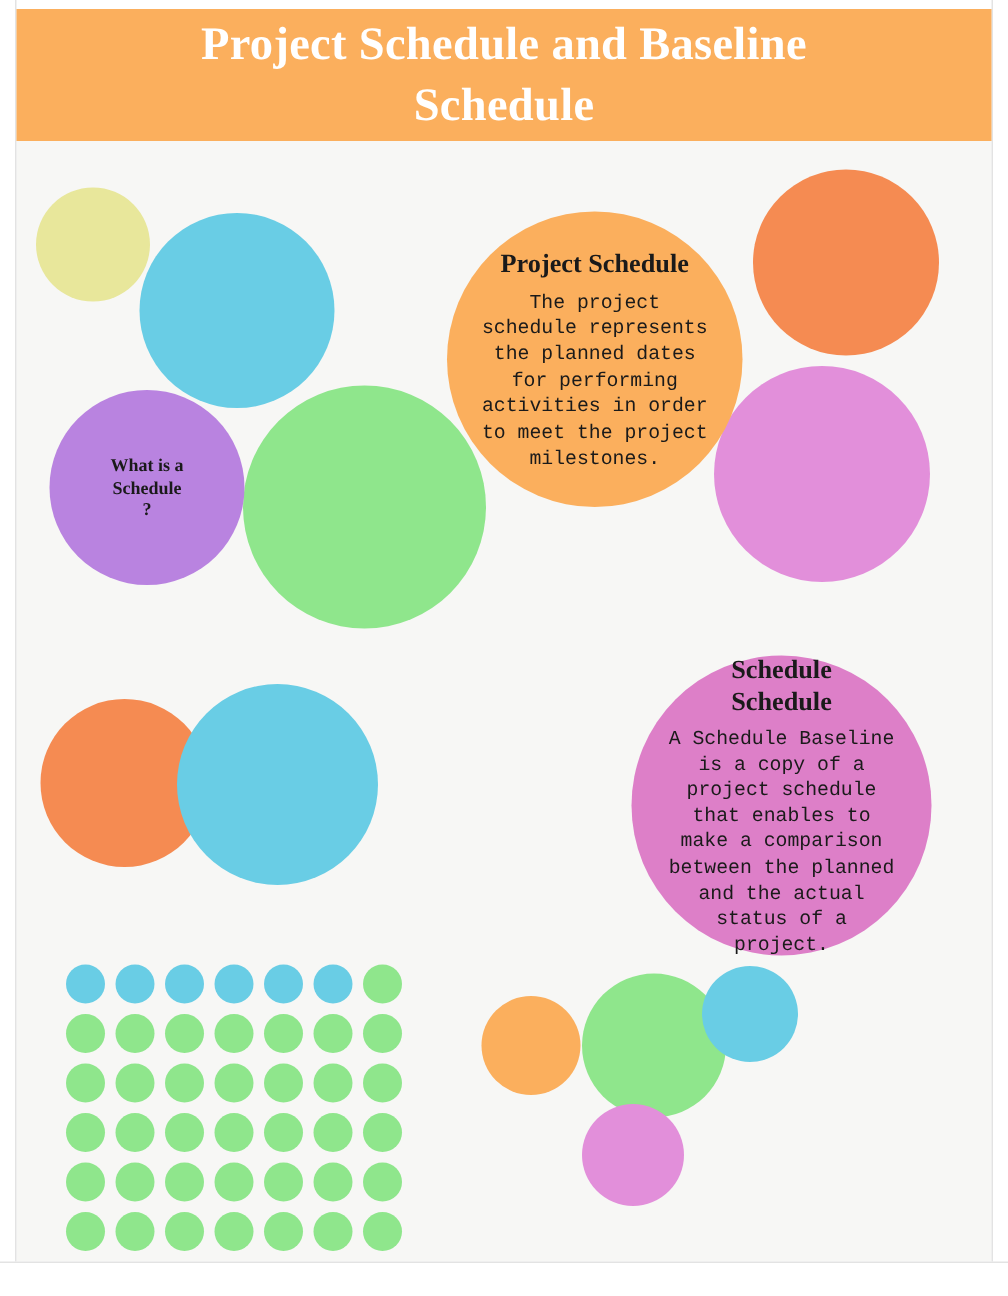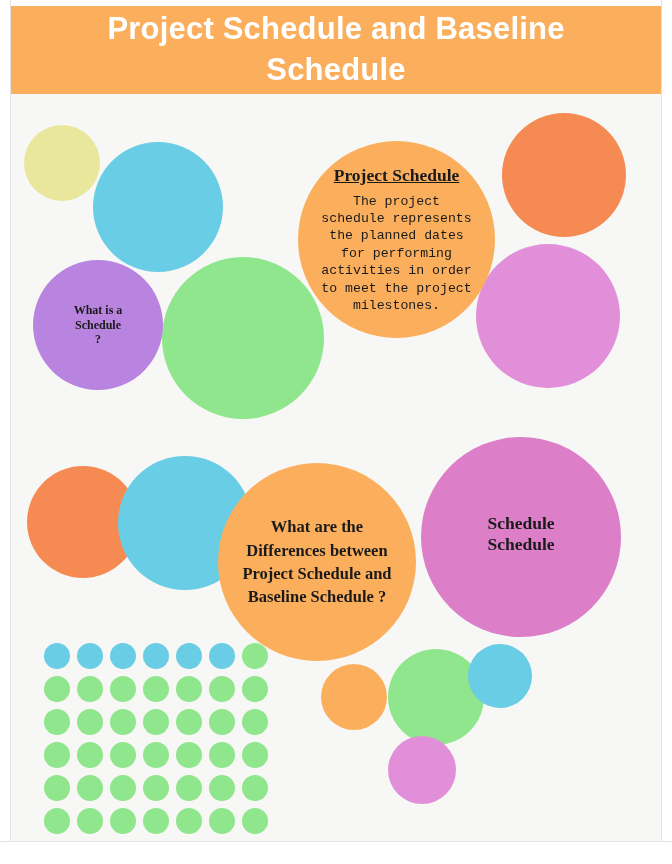--- a/index.html
+++ b/index.html
@@ -51,21 +51,21 @@
     top: 6px;
     width: 650px;
     height: 88px;
     background: #FBAF5D;
     display: flex;
     align-items: center;
     justify-content: center;
     z-index: 5;
   }
   #header-title {
-    font-family: Liberation Sans, sans-serif;
+    font-family: Liberation Serif, serif;
     font-weight: bold;
     font-size: 31px;
     line-height: 1.32;
     color: #ffffff;
     text-align: center;
     letter-spacing: 0.2px;
     width: 460px;
   }
 
   
@@ -190,32 +190,30 @@
 
   <div class="text-circle" style="left:33px; top:260px; width:130px; height:130px; background:#B983E0;">
     <div class="tc-heading" style="font-size:12px; line-height:1.24;">
       <div>What is a</div>
       <div>Schedule</div>
       <div>?</div>
     </div>
   </div>
 
   <div class="text-circle" style="left:298px; top:141px; width:197px; height:197px; background:#FBAF5D; padding:0 22px;">
-    <div class="tc-heading" style="font-size:17.5px; margin-bottom:7px;text-decoration:underline;">Project Schedule</div>
+    <div class="tc-heading" style="font-size:17.5px; margin-bottom:7px;">Project Schedule</div>
     <div class="tc-body" style="font-size:13.2px; line-height:1.32;">The project schedule represents the planned dates for performing activities in order to meet the project milestones.</div>
   </div>
 
-  <div class="text-circle" style="left:218px; top:463px; width:198px; height:198px; background:#FBAF5D; padding:0 20px;">
-    <div class="tc-heading" style="font-size:16.5px; line-height:1.42;">What are the Differences between Project Schedule and Baseline Schedule ?</div>
-  </div>
 
   <div class="text-circle" style="left:421px; top:437px; width:200px; height:200px; background:#DD7FC8; padding:0 22px;">
     <div class="tc-heading" style="font-size:17.5px; line-height:1.2; margin-bottom:6px;">
       <div>Schedule</div>
       <div>Schedule</div>
     </div>
+    <div class="tc-body" style="font-size:13.2px; line-height:1.3;">A Schedule Baseline is a copy of a project schedule that enables to make a comparison between the planned and the actual status of a project.</div>
   </div>
 
   <div id="header-band">
     <div id="header-title">Project Schedule and Baseline Schedule</div>
   </div>
 
 </div>
 
 </body></html>

